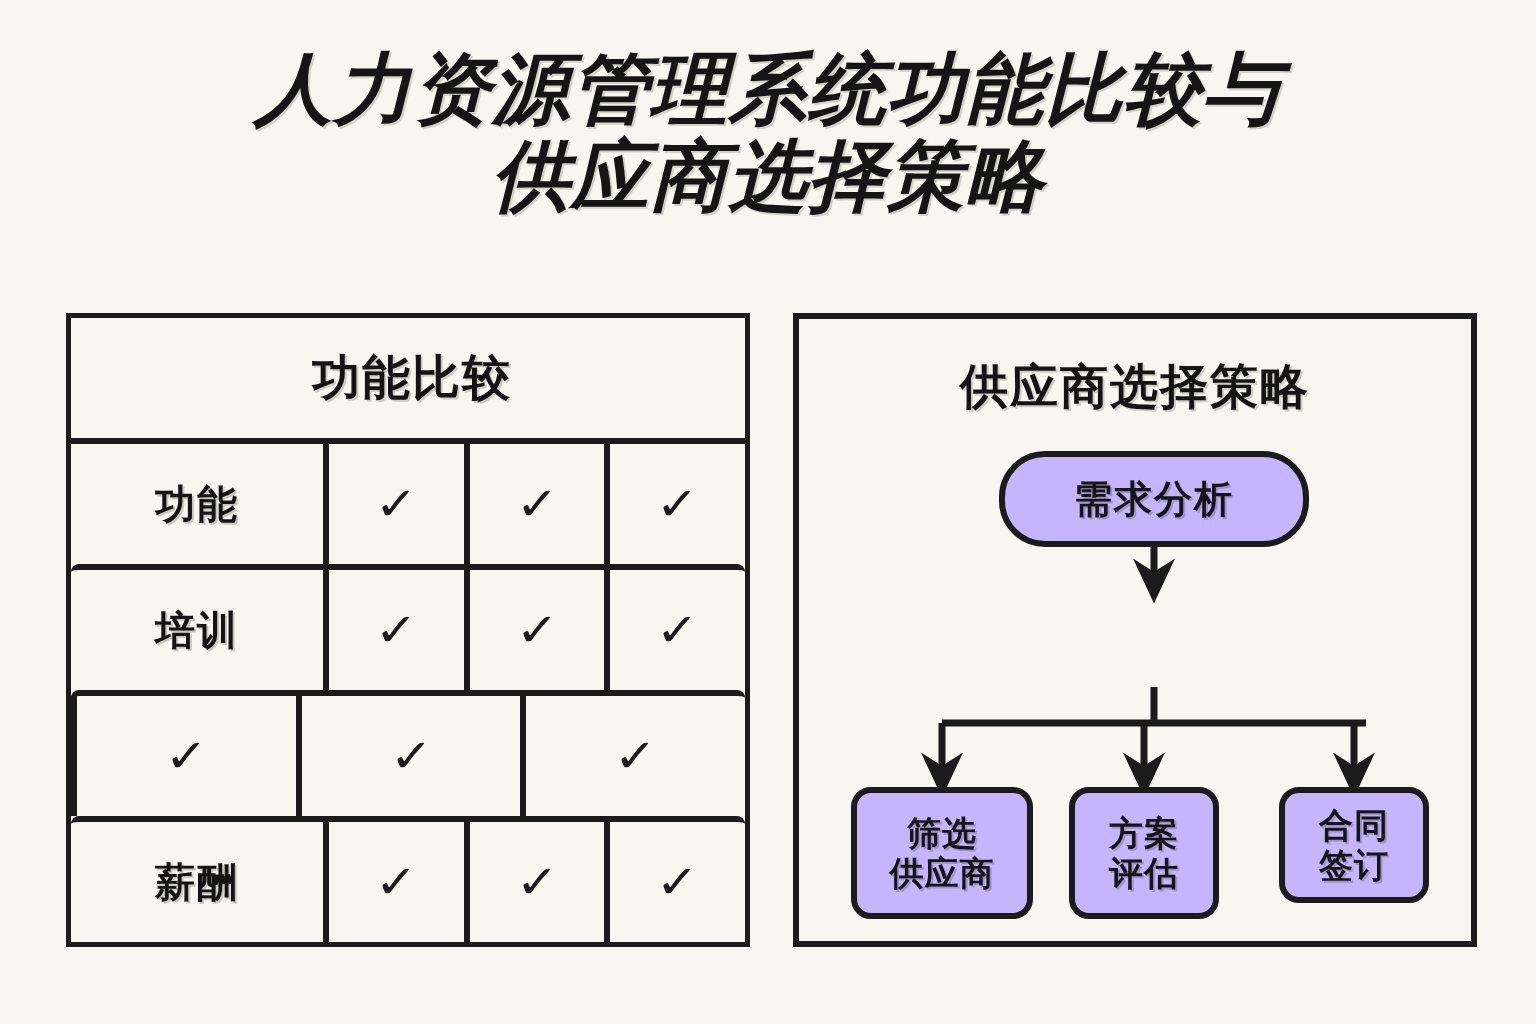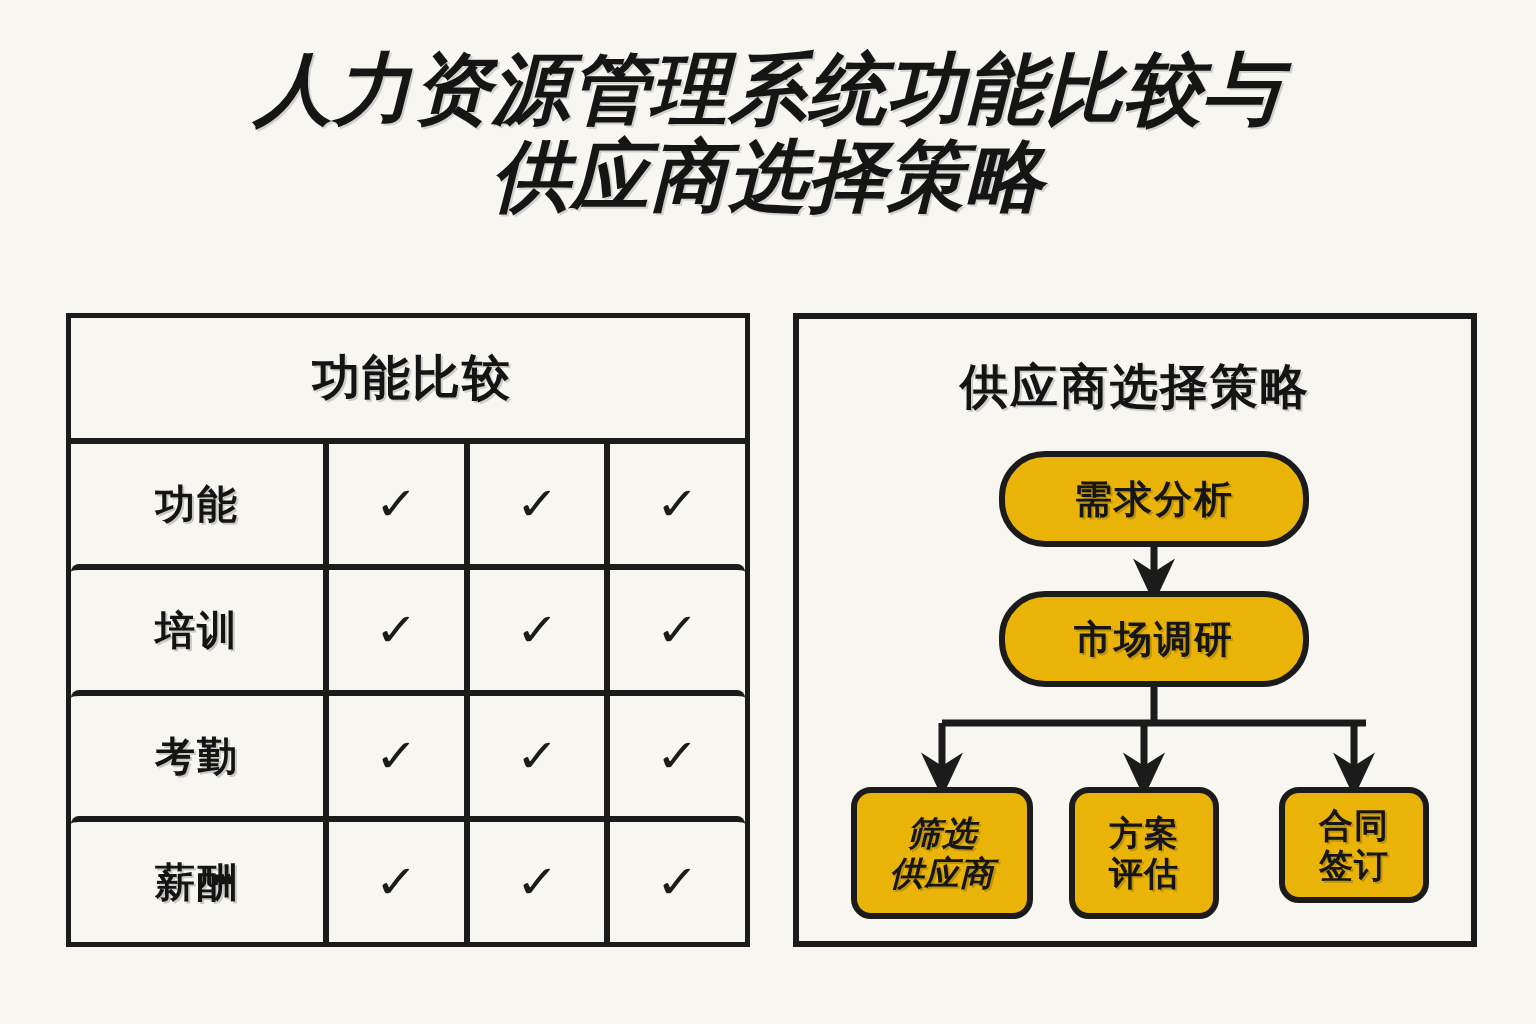--- a/index.html
+++ b/index.html
@@ -126,21 +126,21 @@
     text-align: center;
     font-size: 48px;
     font-weight: 900;
     letter-spacing: 2px;
     text-shadow: 2px 2px 0 rgba(20,20,20,0.18);
   }
 
   .flow-node {
     position: absolute;
     box-sizing: border-box;
-    background: #eab308;
+    background: #c4b5fd;
     border: 6px solid #1b1b1b;
     display: flex;
     align-items: center;
     justify-content: center;
     text-align: center;
     font-weight: 900;
     color: #151515;
     text-shadow: 2px 2px 0 rgba(20,20,20,0.2);
   }
   .flow-node.pill {
@@ -151,21 +151,21 @@
   .flow-node.box {
     border-radius: 20px;
     font-size: 34px;
     line-height: 1.18;
     letter-spacing: 1px;
     flex-direction: column;
   }
 
   #node-demand   { left: 200px; top: 132px; width: 310px; height: 96px; }
   #node-research { left: 200px; top: 272px; width: 310px; height: 96px; }
-  #node-screen   { left: 52px;  top: 468px; width: 182px; height: 132px; font-style: italic; }
+  #node-screen   { left: 52px;  top: 468px; width: 182px; height: 132px; }
   #node-evaluate { left: 270px; top: 468px; width: 150px; height: 132px; }
   #node-contract { left: 480px; top: 468px; width: 150px; height: 116px; }
 
   #flow-connectors {
     position: absolute;
     left: 0;
     top: 0;
     width: 100%;
     height: 100%;
     pointer-events: none;
@@ -207,21 +207,20 @@
         </div>
       <div class="tcell-check">
           <span class="check-mark">✓</span>
         </div>
       <div class="tcell-check">
           <span class="check-mark">✓</span>
         </div>
     </div>
 
     <div class="trow">
-      <div class="tcell-label">考勤</div>
       <div class="tcell-check">
           <span class="check-mark">✓</span>
         </div>
       <div class="tcell-check">
           <span class="check-mark">✓</span>
         </div>
       <div class="tcell-check">
           <span class="check-mark">✓</span>
         </div>
     </div>
@@ -260,23 +259,20 @@
 
     <path d="M143,404 L143,456" stroke="#1b1b1b" stroke-width="7" fill="none" marker-end="url(#arrowhead)"></path>
     <path d="M345,404 L345,456" stroke="#1b1b1b" stroke-width="7" fill="none" marker-end="url(#arrowhead)"></path>
     <path d="M555,404 L555,456" stroke="#1b1b1b" stroke-width="7" fill="none" marker-end="url(#arrowhead)"></path>
   </svg>
 
   <div class="flow-node pill" id="node-demand">
     <span>需求分析</span>
   </div>
 
-  <div class="flow-node pill" id="node-research">
-    <span>市场调研</span>
-  </div>
 
   <div class="flow-node box" id="node-screen">
     <span>筛选</span>
     <span>供应商</span>
   </div>
 
   <div class="flow-node box" id="node-evaluate">
     <span>方案</span>
     <span>评估</span>
   </div>

